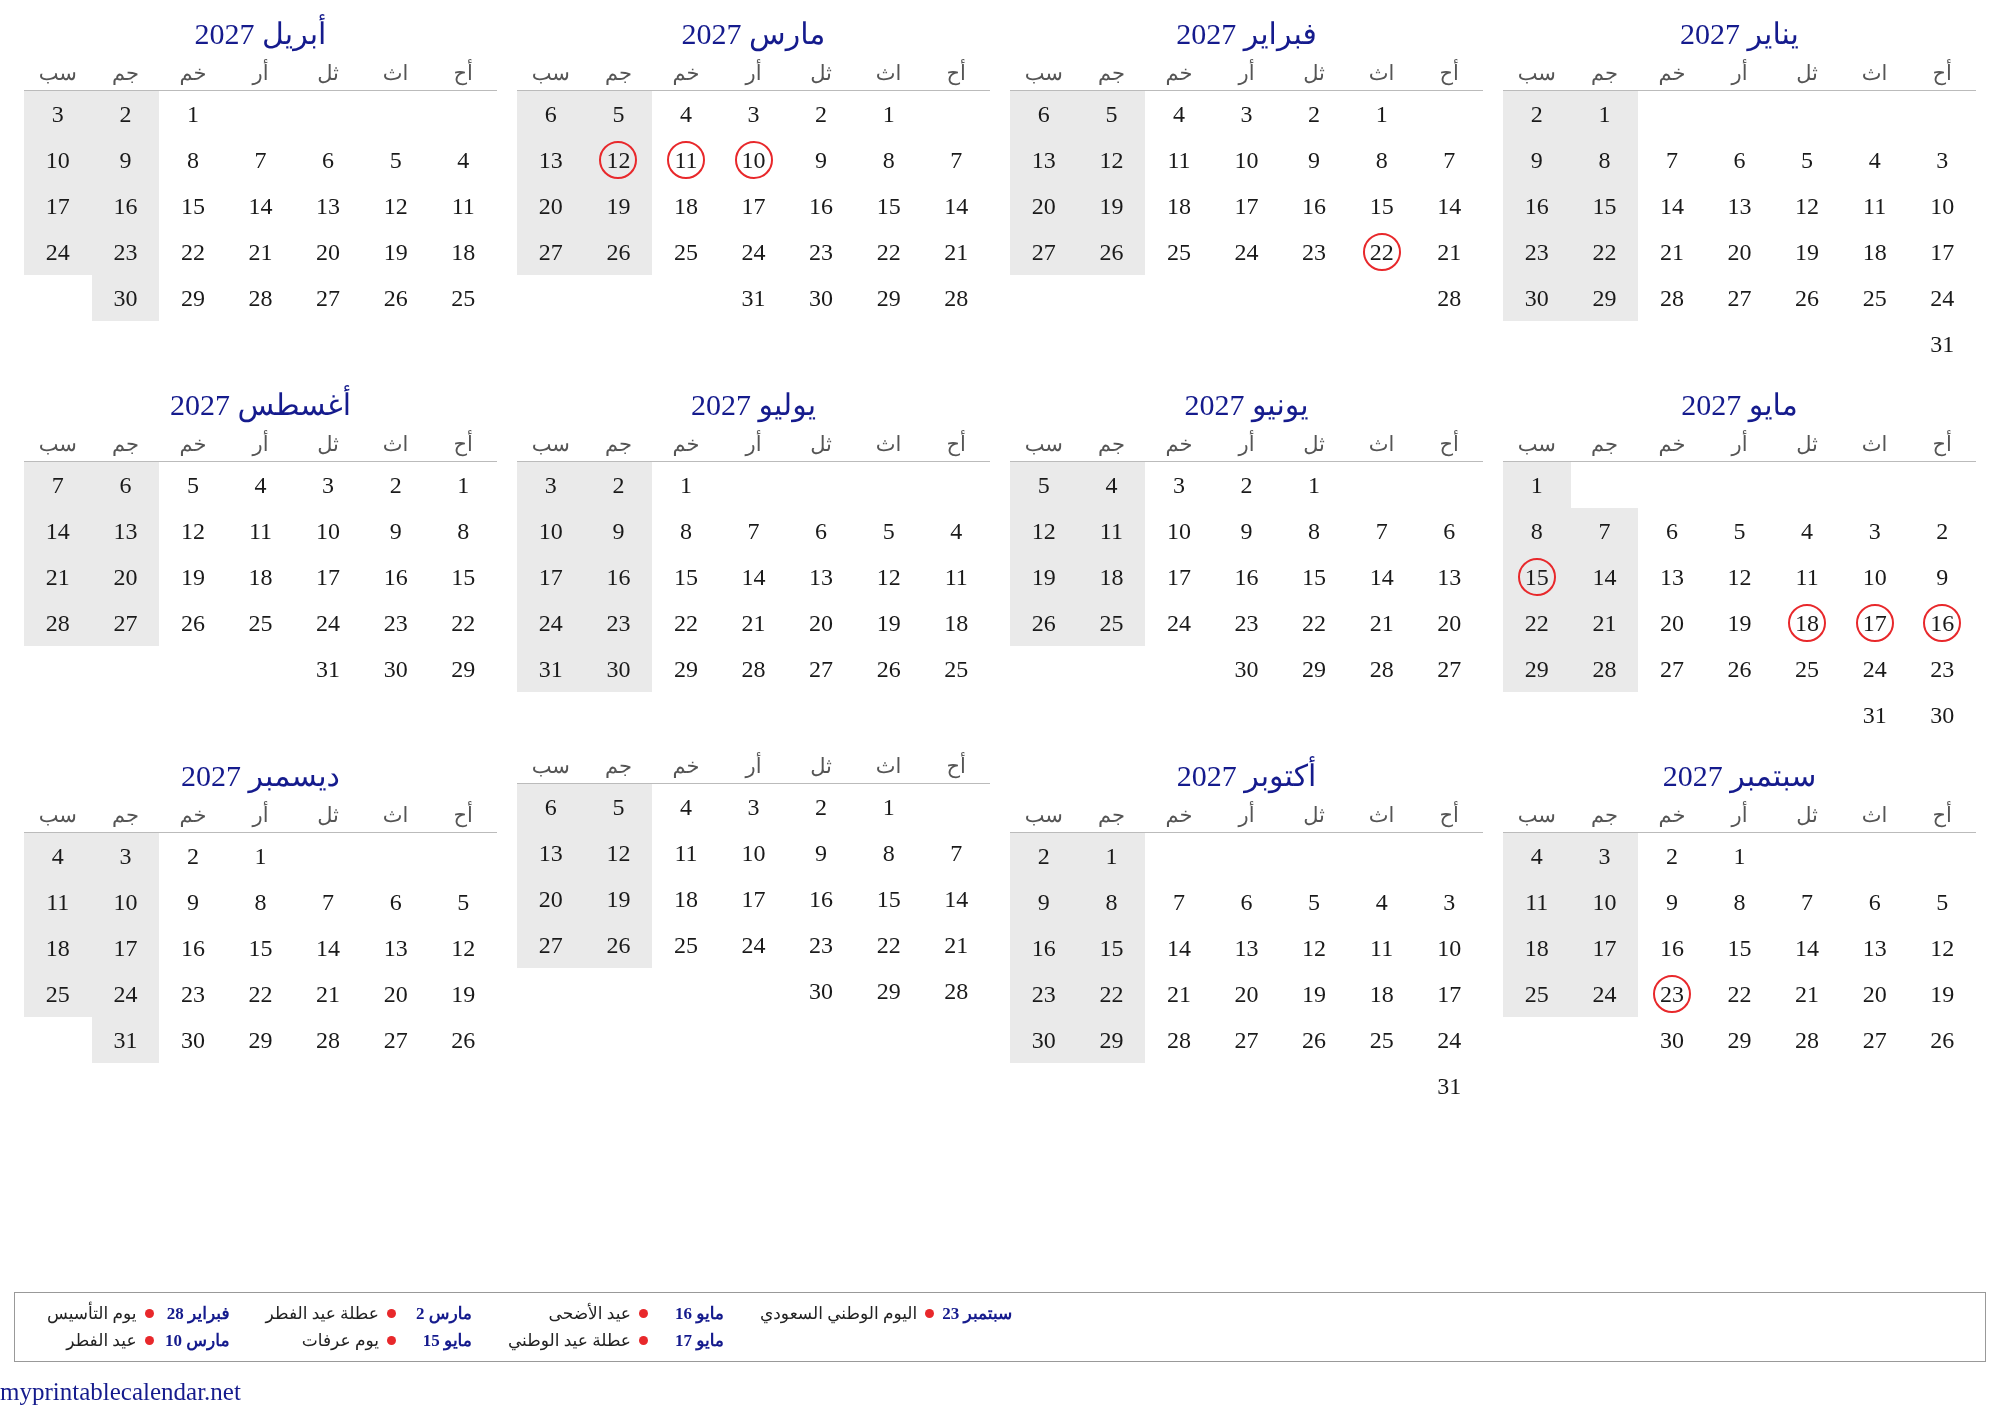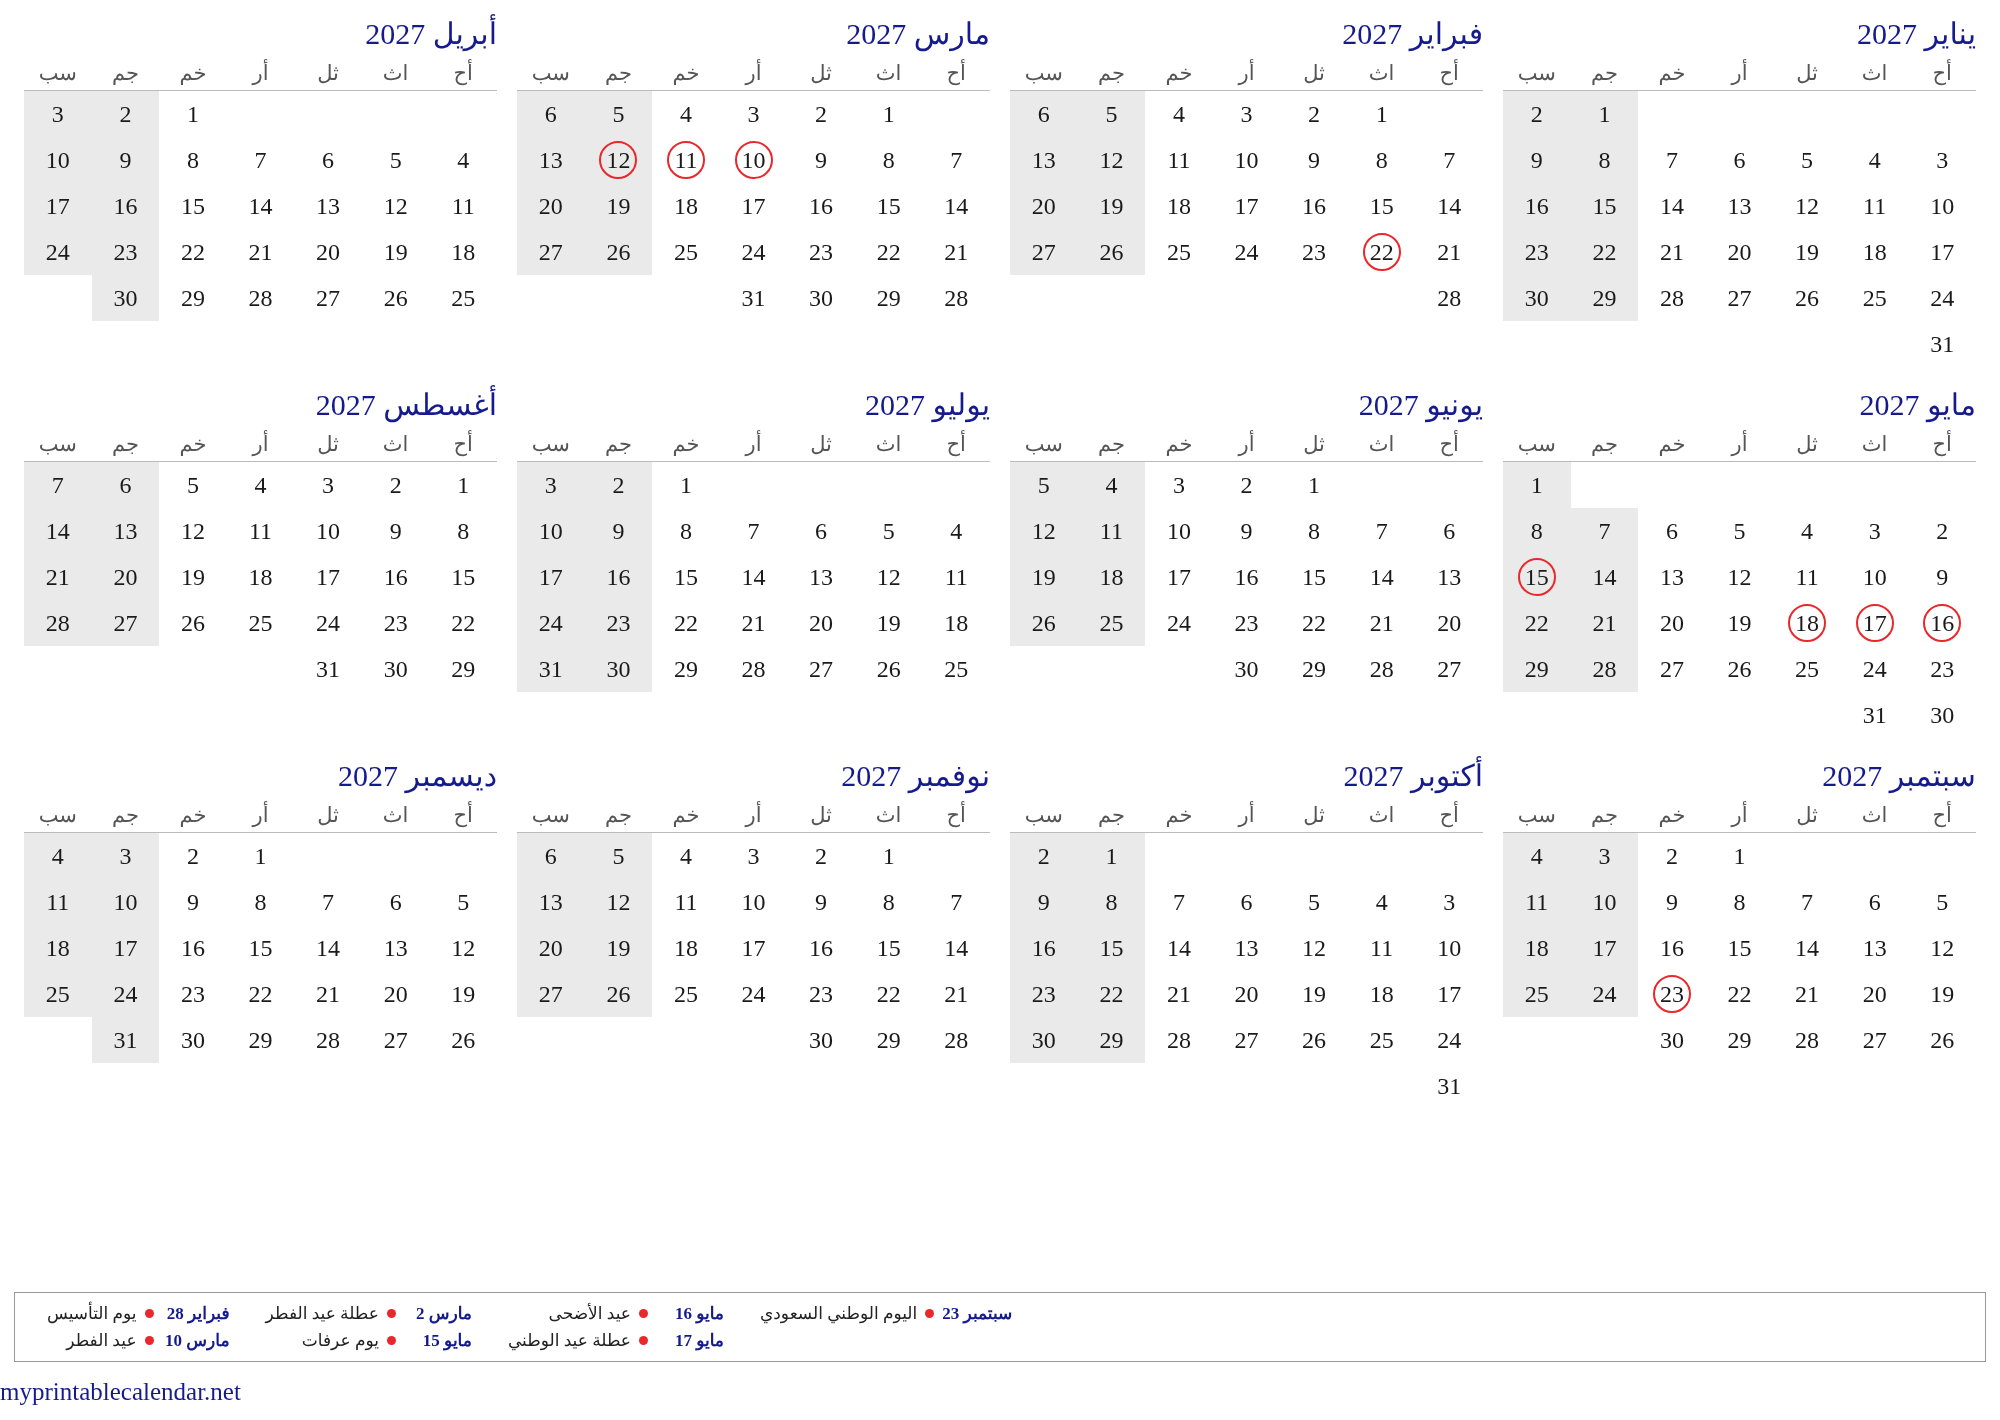--- a/index.html
+++ b/index.html
@@ -19,20 +19,21 @@
     grid-template-rows:repeat(3,auto);
     column-gap:0px;row-gap:0px;
     padding:6px 14px 0 14px;
     box-sizing:border-box;
   }
   .month{
     padding:4px 10px 10px 10px;
     box-sizing:border-box;
   }
   .month-title{
+    text-align:center;
     color:#151b8d;
     font-size:30px;
     font-weight:normal;
     letter-spacing:0px;
     margin:6px 0 8px 0;
     direction:rtl;
     font-family:"Liberation Serif", serif;
   }
   table.cal{
     width:100%;
@@ -784,21 +785,20 @@
               <td class="empty"></td>
               <td class="empty"></td>
               <td class="empty"></td>
               <td class="empty"></td>
               <td class="empty"></td>
             </tr>
           </tbody>
         </table>
       </div>
       <div class="month">
-        <div class="month-title">نوفمبر 2027</div>
         <table class="cal">
           <thead>
             <tr>
               <th>أح</th>
               <th>اث</th>
               <th>ثل</th>
               <th>أر</th>
               <th>خم</th>
               <th>جم</th>
               <th>سب</th>

